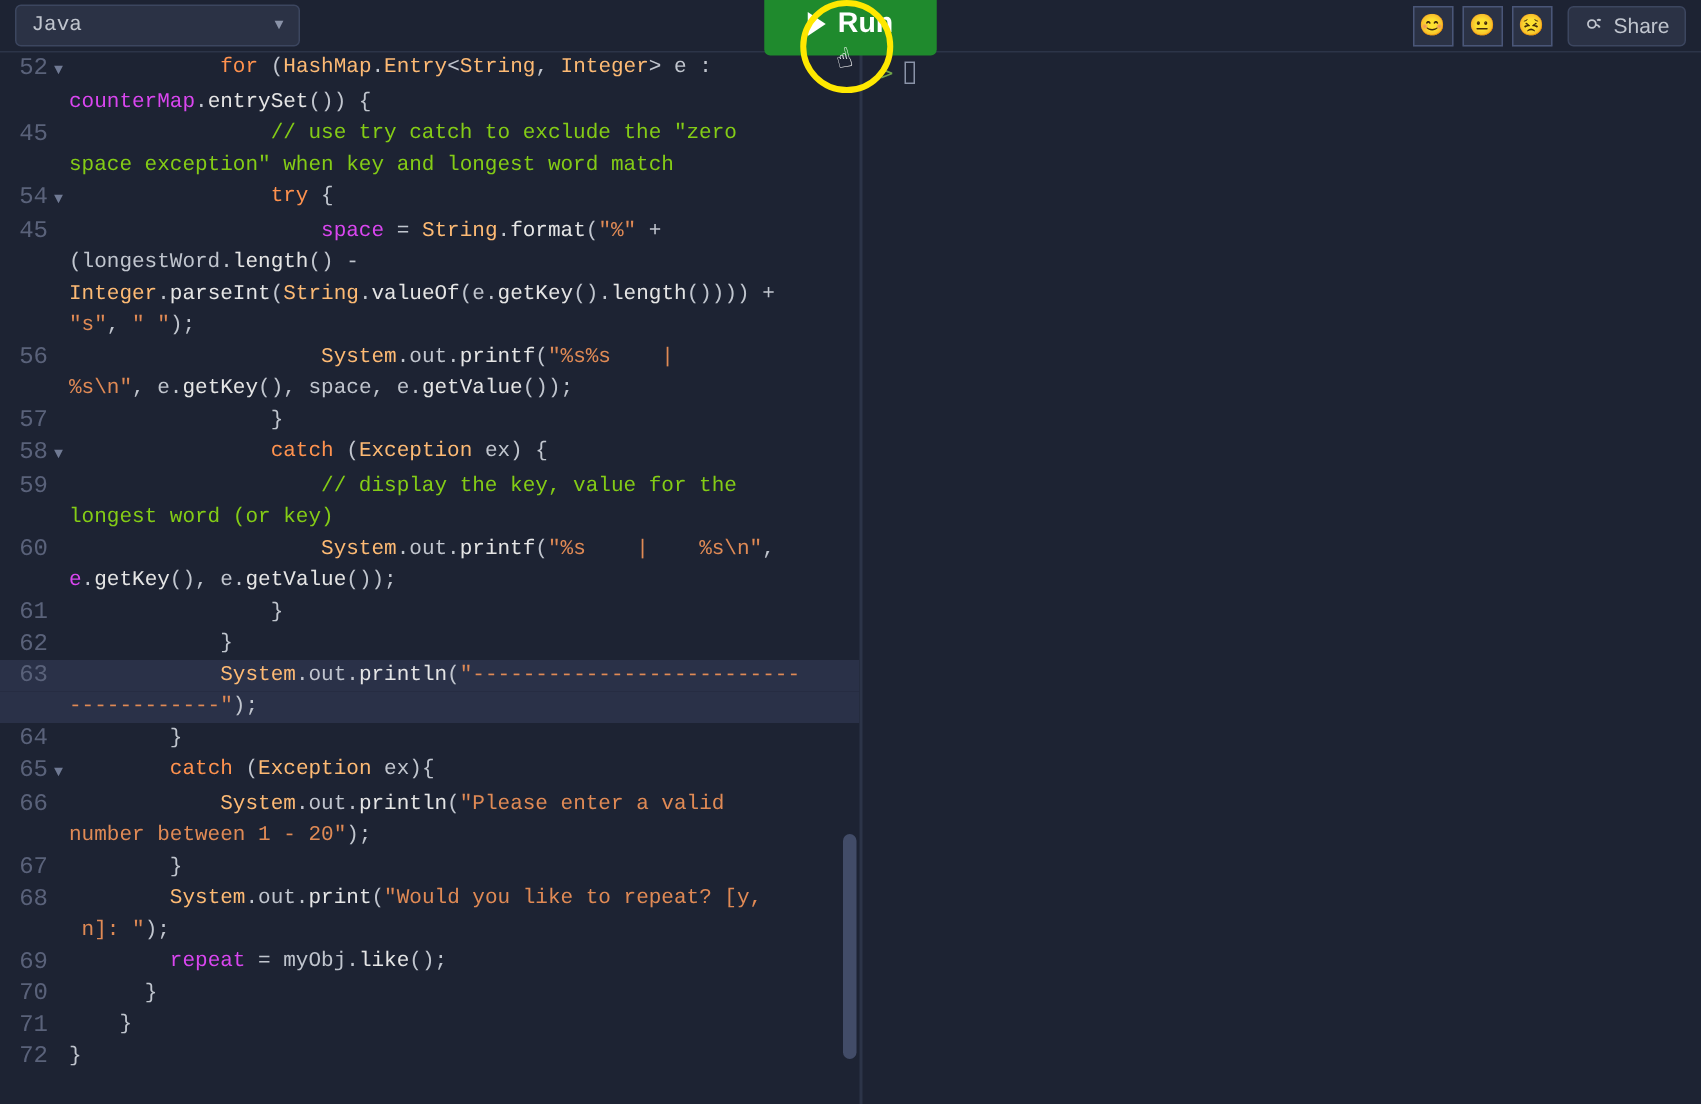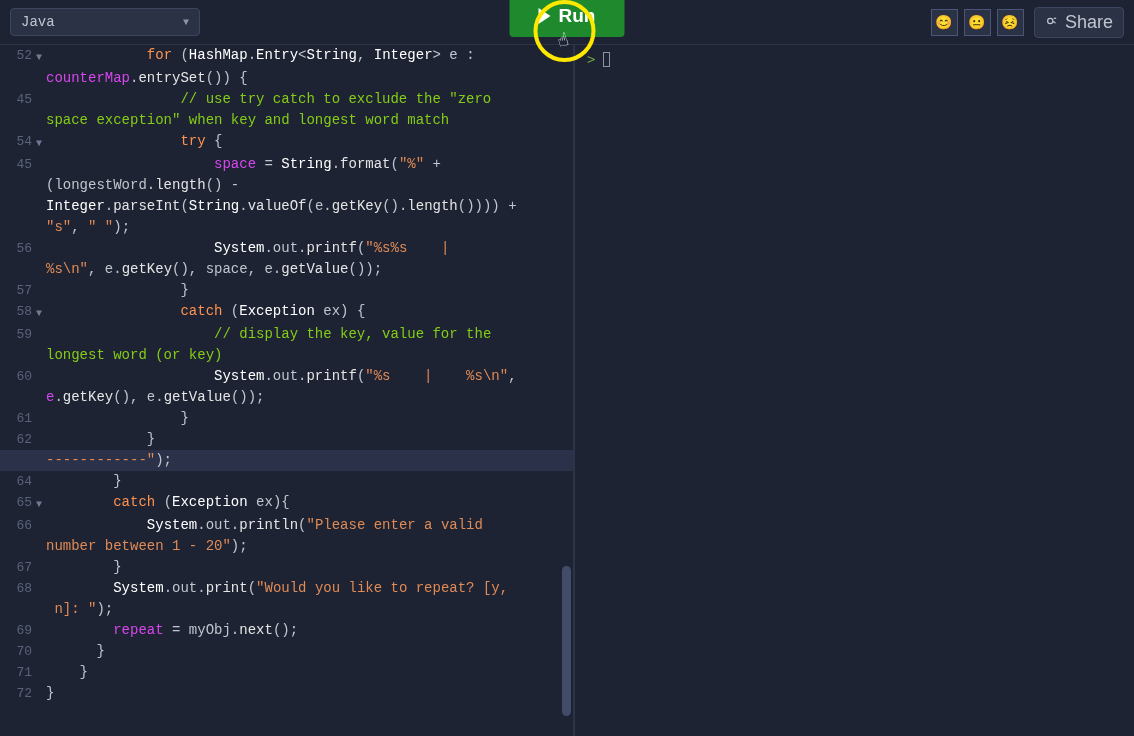--- a/index.html
+++ b/index.html
@@ -6,21 +6,21 @@
   body {
     width: 1134px; height: 736px;
     background: #1d2333;
     font-family: "SF Mono", Consolas, "Courier New", monospace;
     font-size: 14px;
     color: #c0c5ce;
     overflow: hidden;
     position: relative;
   }
   .toolbar {
-    height: 45px;
+    height: 35px;
     display: flex;
     align-items: center;
     justify-content: space-between;
     padding: 0 10px;
     background: #1d2333;
     border-bottom: 1px solid #2c3448;
     position: relative;
   }
   .lang-select {
     width: 190px; height: 28px;
@@ -89,21 +89,21 @@
     font-size: 14px;
   }
   .share-btn {
     display: flex; align-items: center; gap: 6px;
     background: #2b3245;
     border: 1px solid #3c465f;
     border-radius: 4px;
     padding: 4px 10px;
     color: #c0c5ce;
     cursor: pointer;
-    font-size: 18px;
+    font-size: 14px;
     font-family: -apple-system, sans-serif;
   }
   .main {
     display: flex;
     height: calc(100% - 35px);
   }
   .editor {
     flex: 0 0 573px;
     overflow: hidden;
     position: relative;
@@ -112,39 +112,39 @@
   .code-row {
     display: flex;
     align-items: flex-start;
   }
   .gutter {
     width: 36px;
     flex-shrink: 0;
     color: #5a627a;
     text-align: right;
     padding-right: 4px;
-    font-size: 13px;
+    font-size: 16px;
     user-select: none;
   }
   .fold {
     width: 10px; flex-shrink: 0;
     color: #707a94;
     font-size: 10px;
     padding-top: 2px;
   }
   .code {
     white-space: pre-wrap;
     word-break: break-all;
     flex: 1;
     padding-right: 10px;
   }
   .current-line { background: #2a3148; }
   
   .kw  { color: #ff924e; }
-  .type{ color: #ffffff; text-align: center; }
+  .type{ color: #fdba74; text-align: center; }
   .fn  { color: #e5e5e5; }
   .str { color: #e08a55; }
   .cmt { color: #84cc16; font-style: normal; }
   .op  { color: #c0c5ce; }
   .id  { color: #d946ef; }
   .scroll-thumb {
     position: absolute; right: 2px; bottom: 30px;
     width: 9px; height: 150px;
     background: #424c68;
     border-radius: 5px;
@@ -292,20 +292,25 @@
         <div class="gutter">61</div>
         <div class="fold"></div>
         <div class="code">                <span class="op">}</span></div>
       </div>
       <div class="code-row">
         <div class="gutter">62</div>
         <div class="fold"></div>
         <div class="code">            <span class="op">}</span></div>
       </div>
       <div class="code-row current-line">
+        <div class="gutter">63</div>
+        <div class="fold"></div>
+        <div class="code">            <span class="type">System</span><span class="op">.out.</span><span class="fn">println</span><span class="op">(</span><span class="str">"--------------------------</span></div>
+      </div>
+      <div class="code-row current-line">
         <div class="gutter"></div>
         <div class="fold"></div>
         <div class="code"><span class="str">------------"</span><span class="op">);</span></div>
       </div>
       <div class="code-row">
         <div class="gutter">64</div>
         <div class="fold"></div>
         <div class="code">        <span class="op">}</span></div>
       </div>
       <div class="code-row">
@@ -334,21 +339,21 @@
         <div class="code">        <span class="type">System</span><span class="op">.out.</span><span class="fn">print</span><span class="op">(</span><span class="str">"Would you like to repeat? [y,</span></div>
       </div>
       <div class="code-row">
         <div class="gutter"></div>
         <div class="fold"></div>
         <div class="code"><span class="str"> n]: "</span><span class="op">);</span></div>
       </div>
       <div class="code-row">
         <div class="gutter">69</div>
         <div class="fold"></div>
-        <div class="code">        <span class="id">repeat</span><span class="op"> = myObj.</span><span class="fn">next</span><span class="op">();</span></div>
+        <div class="code">        <span class="id">repeat</span><span class="op"> = myObj.</span><span class="fn">like</span><span class="op">();</span></div>
       </div>
       <div class="code-row">
         <div class="gutter">70</div>
         <div class="fold"></div>
         <div class="code">      <span class="op">}</span></div>
       </div>
       <div class="code-row">
         <div class="gutter">71</div>
         <div class="fold"></div>
         <div class="code">    <span class="op">}</span></div>

